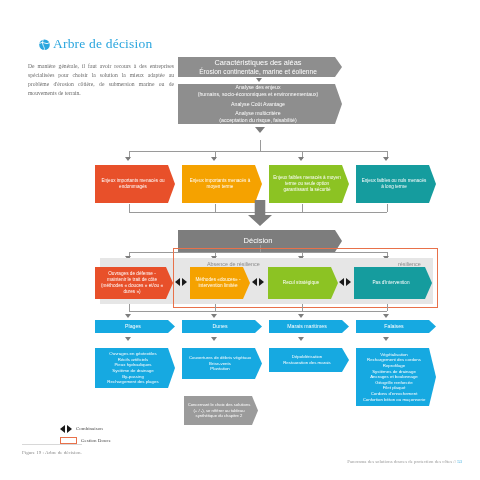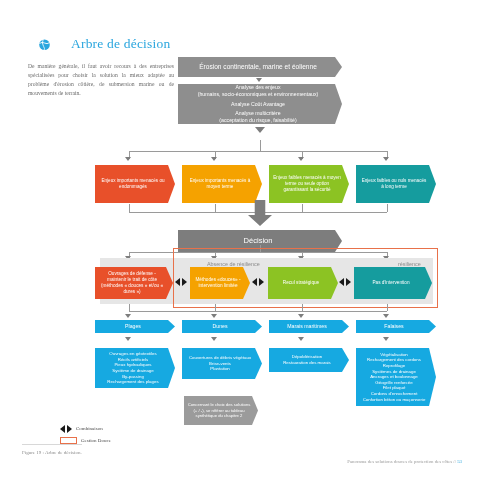--- a/index.html
+++ b/index.html
@@ -7,21 +7,21 @@
     width:480px;height:480px;
     background:#ffffff;
     font-family:"Liberation Sans", sans-serif;
     overflow:hidden;
     position:relative;
     color:#333;
   }
   .page{position:relative;width:480px;height:480px;}
 
   
-  .title-row{position:absolute;left:38px;top:36px;display:flex;align-items:center;gap:20px;}
+  .title-row{position:absolute;left:38px;top:36px;display:flex;align-items:center;gap:2px;}
   .globe-icon{width:13px;height:13px;position:relative;display:inline-block;}
   .globe-icon svg{display:block;}
   .page-title{
     font-family:"Liberation Serif", serif;
     font-size:13.5px;color:#2BA6DE;letter-spacing:.2px;
   }
 
   .intro{
     position:absolute;left:28px;top:62px;width:146px;
     font-family:"Liberation Serif", serif;
@@ -168,20 +168,21 @@
         <path d="M5.2 1.6 Q3.2 5 5.6 8.4 Q7 10.6 6.2 12" stroke="#ffffff" stroke-width="0.8" fill="none"></path>
       </svg>
     </span>
     <span class="page-title">Arbre de décision</span>
   </div>
 
   <div class="intro">De manière générale, il faut avoir recours à des entreprises spécialisées pour choisir la solution la mieux adaptée au problème d'érosion côtière, de submersion marine ou de mouvements de terrain.</div>
 
   <div class="chev grey g1">
     <div class="inner">
+      <div class="l1">Caractéristiques des aléas</div>
       <div>Érosion continentale, marine et éolienne</div>
     </div>
   </div>
 
   <div class="arrow-down sm" style="left:256px;top:78px;"></div>
 
   <div class="chev grey g2">
     <div class="inner">
       <div>Analyse des enjeux</div>
       <div>(humains, socio-économiques et environnementaux)</div>

